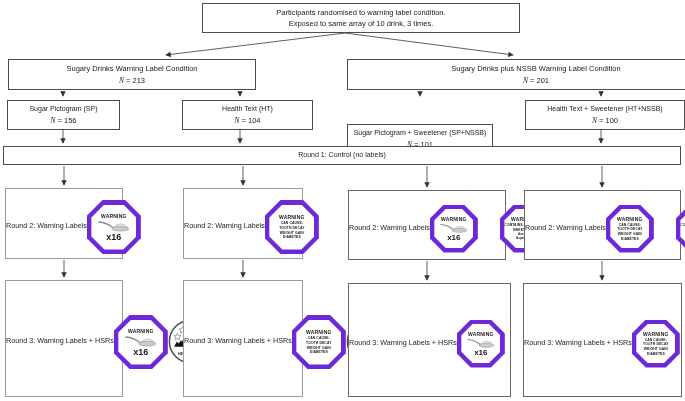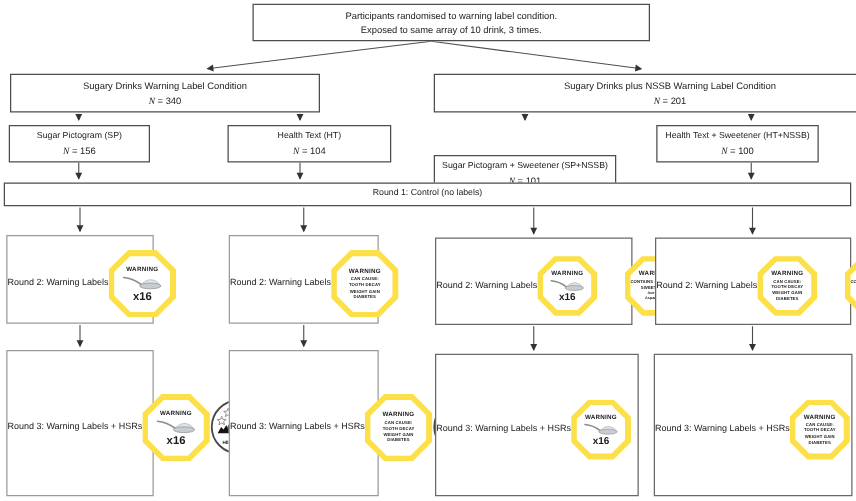--- a/index.html
+++ b/index.html
@@ -19,21 +19,21 @@
   .arm { font-size:7px; white-space:nowrap; }
   .round-box {
     position:absolute; background:#fff; border:1px solid #9a9a9a;
     display:flex; flex-direction:row; align-items:center;
     padding-top:4px; z-index:2;
   }
   .round-box.dark { border-color:#686868; }
   .round-title { font-size:7.2px; white-space:nowrap; }
   .octrow { display:flex; justify-content:center; align-items:center; gap:22px; margin-top:3px; }
   .oct {
-    position:relative; width:54px; height:54px; background:#fde047; flex:0 0 auto;
+    position:relative; width:54px; height:54px; background:#6d28d9; flex:0 0 auto;
     clip-path:polygon(29% 0%,71% 0%,100% 29%,100% 71%,71% 100%,29% 100%,0% 71%,0% 29%);
   }
   .oct.sm { width:48px; height:48px; }
   .oct-in {
     position:absolute; inset:4.5px; background:#fff;
     clip-path:polygon(29% 0%,71% 0%,100% 29%,100% 71%,71% 100%,29% 100%,0% 71%,0% 29%);
     display:flex; flex-direction:column; align-items:center; justify-content:center;
     text-align:center;
   }
   .ow { font-size:5px; font-weight:bold; letter-spacing:0.2px; margin-bottom:1px; }
@@ -103,40 +103,40 @@
     </g>
   </svg>
 
   <div class="box" style="left:202px; top:3px; width:318px; height:30px;">
     <div>Participants randomised to warning label condition.</div>
     <div>Exposed to same array of 10 drink, 3 times.</div>
   </div>
 
   <div class="box" style="left:8px; top:59px; width:248px; height:31px;">
     <div>Sugary Drinks Warning Label Condition</div>
-    <div class="nline"><i>N</i> <span>= 340</span></div>
+    <div class="nline"><i>N</i> <span>= 213</span></div>
   </div>
   <div class="box" style="left:347px; top:59px; width:378px; height:31px;">
     <div>Sugary Drinks plus NSSB Warning Label Condition</div>
     <div class="nline"><i>N</i> <span>= 201</span></div>
   </div>
 
   <div class="box arm" style="left:7px; top:100px; width:113px; height:30px;">
     <div>Sugar Pictogram (SP)</div>
     <div class="nline"><i>N</i> <span>= 156</span></div>
   </div>
   <div class="box arm" style="left:182px; top:100px; width:131px; height:30px;">
     <div>Health Text (HT)</div>
     <div class="nline"><i>N</i> <span>= 104</span></div>
   </div>
   <div class="box arm" style="left:347px; top:100px; width:146px; height:30px;margin-top:24px;">
     <div>Sugar Pictogram + Sweetener (SP+NSSB)</div>
     <div class="nline"><i>N</i> <span>= 101</span></div>
   </div>
-  <div class="box arm" style="left:525px; top:100px; width:130px; height:30px;">
+  <div class="box arm" style="left:525px; top:100px; width:160px; height:30px;">
     <div>Health Text + Sweetener (HT+NSSB)</div>
     <div class="nline"><i>N</i> <span>= 100</span></div>
   </div>
 
   <div class="box" style="left:3px; top:146px; width:678px; height:19px; font-size:7px;">
     <div>Round 1: Control (no labels)</div>
   </div>
 
   <div class="round-box" style="left:5px; top:188px; width:118px; height:71px;">
     <div class="round-title">Round 2: Warning Labels</div>

